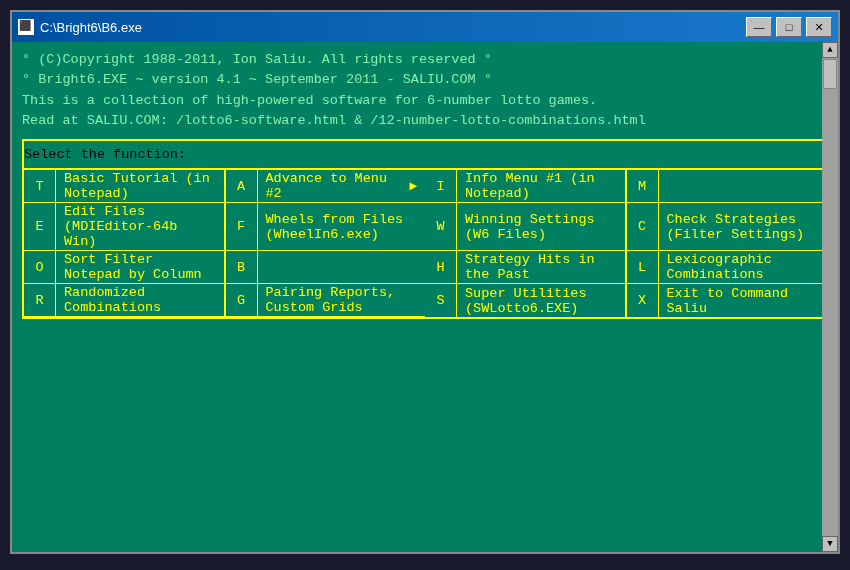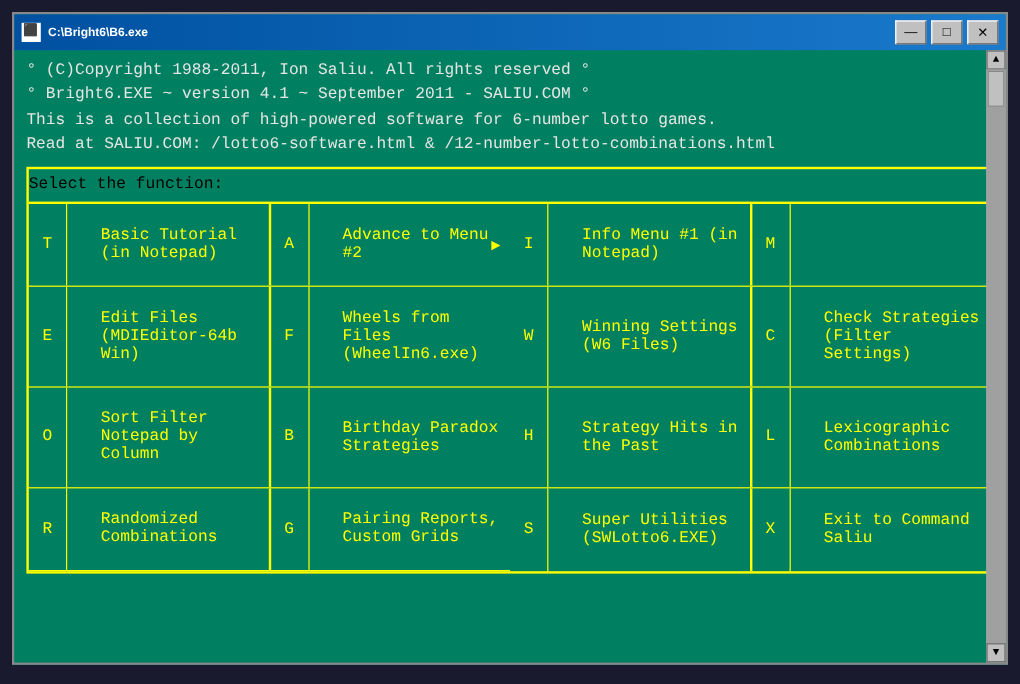--- a/index.html
+++ b/index.html
@@ -41,23 +41,22 @@
       background: #fff;
       display: inline-block;
       font-size: 10px;
       text-align: center;
       line-height: 16px;
       color: #000;
     }
 
     .title-bar-text {
       color: white;
-      font-size: 10px;
+      font-size: 13px;
       font-family: 'Segoe UI', Arial, sans-serif;
-      font-weight: bold;
     }
 
     .title-bar-buttons {
       display: flex;
       gap: 4px;
     }
 
     .tb-btn {
       width: 26px;
       height: 20px;
@@ -79,21 +78,21 @@
       background: #008060;
       color: #ffff00;
       font-family: 'Courier New', Courier, monospace;
       font-size: 13.5px;
       padding: 8px 10px;
       min-height: 510px;
       position: relative;
     }
 
     .header-lines {
-      color: #e5e5e5;
+      color: #86efac;
       line-height: 1.5;
       margin-bottom: 8px;
     }
 
     .header-line {
       display: block;
     }
 
     
     .menu-box {
@@ -143,26 +142,25 @@
       display: flex;
       align-items: center;
       justify-content: center;
       color: #ffff00;
       font-size: 13.5px;
       padding: 5px 4px;
     }
 
     .label-col {
       flex: 1;
-      padding: 19px 8px;
+      padding: 1px 8px;
       color: #ffff00;
       font-size: 13.5px;
       display: flex;
       align-items: center;
-      margin-left: 20px;
     }
 
     .arrow-icon {
       color: #ffff00;
       font-size: 13px;
     }
 
     
     .scrollbar {
       position: absolute;
@@ -276,21 +274,20 @@
           </div>
         </div>
 
         <div class="menu-cell-pair">
           <div class="left-cell">
             <div class="key-col">O</div>
             <div class="label-col">Sort Filter Notepad by Column</div>
           </div>
           <div class="right-cell">
             <div class="key-col">B</div>
-            <div class="label-col">Birthday Paradox Strategies</div>
           </div>
         </div>
 
         <div class="menu-cell-pair">
           <div class="left-cell">
             <div class="key-col">H</div>
             <div class="label-col">Strategy Hits in the Past</div>
           </div>
           <div class="right-cell">
             <div class="key-col">L</div>

